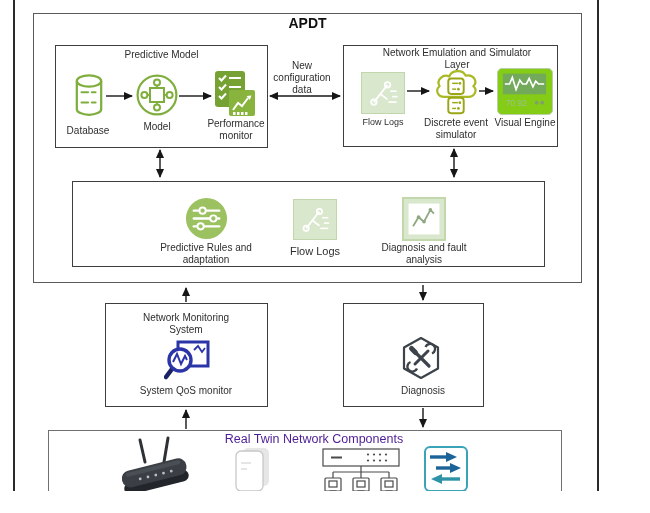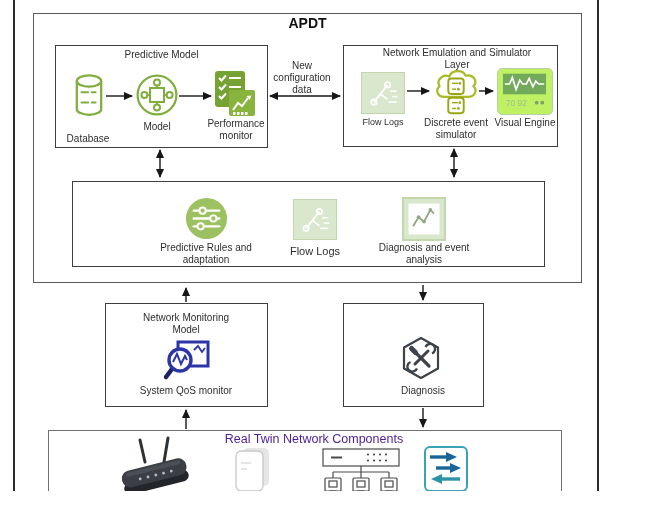--- a/index.html
+++ b/index.html
@@ -32,21 +32,21 @@
       <path d="M3 7 V37 a13 6 0 0 0 26 0 V7" fill="#fff" stroke="#7fae3d" stroke-width="2.4"></path>
       <ellipse cx="16" cy="7" rx="13" ry="6" fill="#fff" stroke="#7fae3d" stroke-width="2.4"></ellipse>
       <g stroke="#7fae3d" stroke-width="2.2" stroke-linecap="round">
         <path d="M8 19 h7"></path>
           <path d="M19 19 h4"></path>
         <path d="M8 30 h7"></path>
           <path d="M19 30 h4"></path>
       </g>
     </svg>
   </div>
-  <div class="label" style="left:58px;top:133px;width:60px;">Database</div>
+  <div class="label" style="left:58px;top:125px;width:60px;">Database</div>
 
   <div class="icon" style="left:136px;top:74px;">
     <svg width="42" height="42" viewBox="0 0 42 42">
       <circle cx="21" cy="21" r="19.4" fill="#fff" stroke="#7fae3d" stroke-width="2.2"></circle>
       <rect x="14" y="14" width="14" height="14" fill="#fff" stroke="#7fae3d" stroke-width="2"></rect>
       <g stroke="#7fae3d" stroke-width="1.8">
         <path d="M21 11.4 V14"></path>
           <path d="M21 28 V30.6"></path>
           <path d="M11.4 21 H14"></path>
           <path d="M28 21 H30.6"></path>
@@ -124,21 +124,21 @@
       <g stroke="#9aa616" stroke-width="1.5">
         <path d="M21 38 h6"></path>
           <path d="M21 44 h4"></path>
       </g>
       <circle cx="29" cy="38" r="1.4" fill="#9aa616"></circle>
         <circle cx="27.5" cy="44" r="1.4" fill="#9aa616"></circle>
     </svg>
   </div>
   <div class="label" style="left:419px;top:117px;width:74px;">Discrete event simulator</div>
 
-  <div class="icon" style="left:497px;top:68px;width:56px;height:47px;background:#bef264;border:1.5px solid #b9cfa7;border-radius:5px;box-sizing:border-box;">
+  <div class="icon" style="left:497px;top:68px;width:56px;height:47px;background:#84cc16;border:1.5px solid #b9cfa7;border-radius:5px;box-sizing:border-box;">
     <svg width="53" height="44" viewBox="0 0 56 47">
       <rect x="5" y="5" width="46" height="22" fill="#73a95b"></rect>
       <polyline points="7,16 12,16 15,9 19,22 23,12 26,16 30,16 33,10 37,19 40,13 43,16 49,16" stroke="#fff" stroke-width="1.8" fill="none"></polyline>
       <text x="8" y="39" font-size="9" fill="#9fc08e" font-family="Liberation Sans, sans-serif">70 92</text>
       <circle cx="41" cy="36" r="2" fill="#7fa06c"></circle>
         <circle cx="47" cy="36" r="2" fill="#7fa06c"></circle>
     </svg>
   </div>
   <div class="label" style="left:489px;top:117px;width:72px;">Visual Engine</div>
 
@@ -182,24 +182,24 @@
     <svg width="40" height="40" viewBox="0 0 44 44">
       <rect x="5" y="5" width="34" height="34" fill="#fff"></rect>
       <polyline points="10,30 16,20 22,25 29,12 33,16" stroke="#8fa883" stroke-width="2" fill="none"></polyline>
       <g fill="#8fa883">
         <circle cx="16" cy="20" r="2"></circle>
           <circle cx="22" cy="25" r="2"></circle>
           <circle cx="29" cy="12" r="2"></circle>
       </g>
     </svg>
   </div>
-  <div class="label" style="left:374px;top:242px;width:100px;">Diagnosis and event analysis</div>
+  <div class="label" style="left:374px;top:242px;width:100px;">Diagnosis and fault analysis</div>
 
   <div class="box" style="left:105px;top:303px;width:163px;height:104px;"></div>
-  <div class="label" style="left:140px;top:312px;width:92px;">Network Monitoring Model</div>
+  <div class="label" style="left:140px;top:312px;width:92px;">Network Monitoring System</div>
 
   <div class="icon" style="left:164px;top:340px;">
     <svg width="46" height="40" viewBox="0 0 46 40">
       <rect x="14" y="2" width="30" height="24" fill="#fff" stroke="#2b35a8" stroke-width="3"></rect>
       <polyline points="30,10 34,6 38,12 41,8" stroke="#2b35a8" stroke-width="1.8" fill="none"></polyline>
       <path d="M8 29 L2 37" stroke="#1b2263" stroke-width="4.5" stroke-linecap="round"></path>
       <circle cx="16" cy="20" r="11" fill="#fff" stroke="#2b35a8" stroke-width="3.4"></circle>
       <polyline points="9,22 13,14 17,24 21,16 23,20" stroke="#2b35a8" stroke-width="2" fill="none"></polyline>
     </svg>
   </div>

